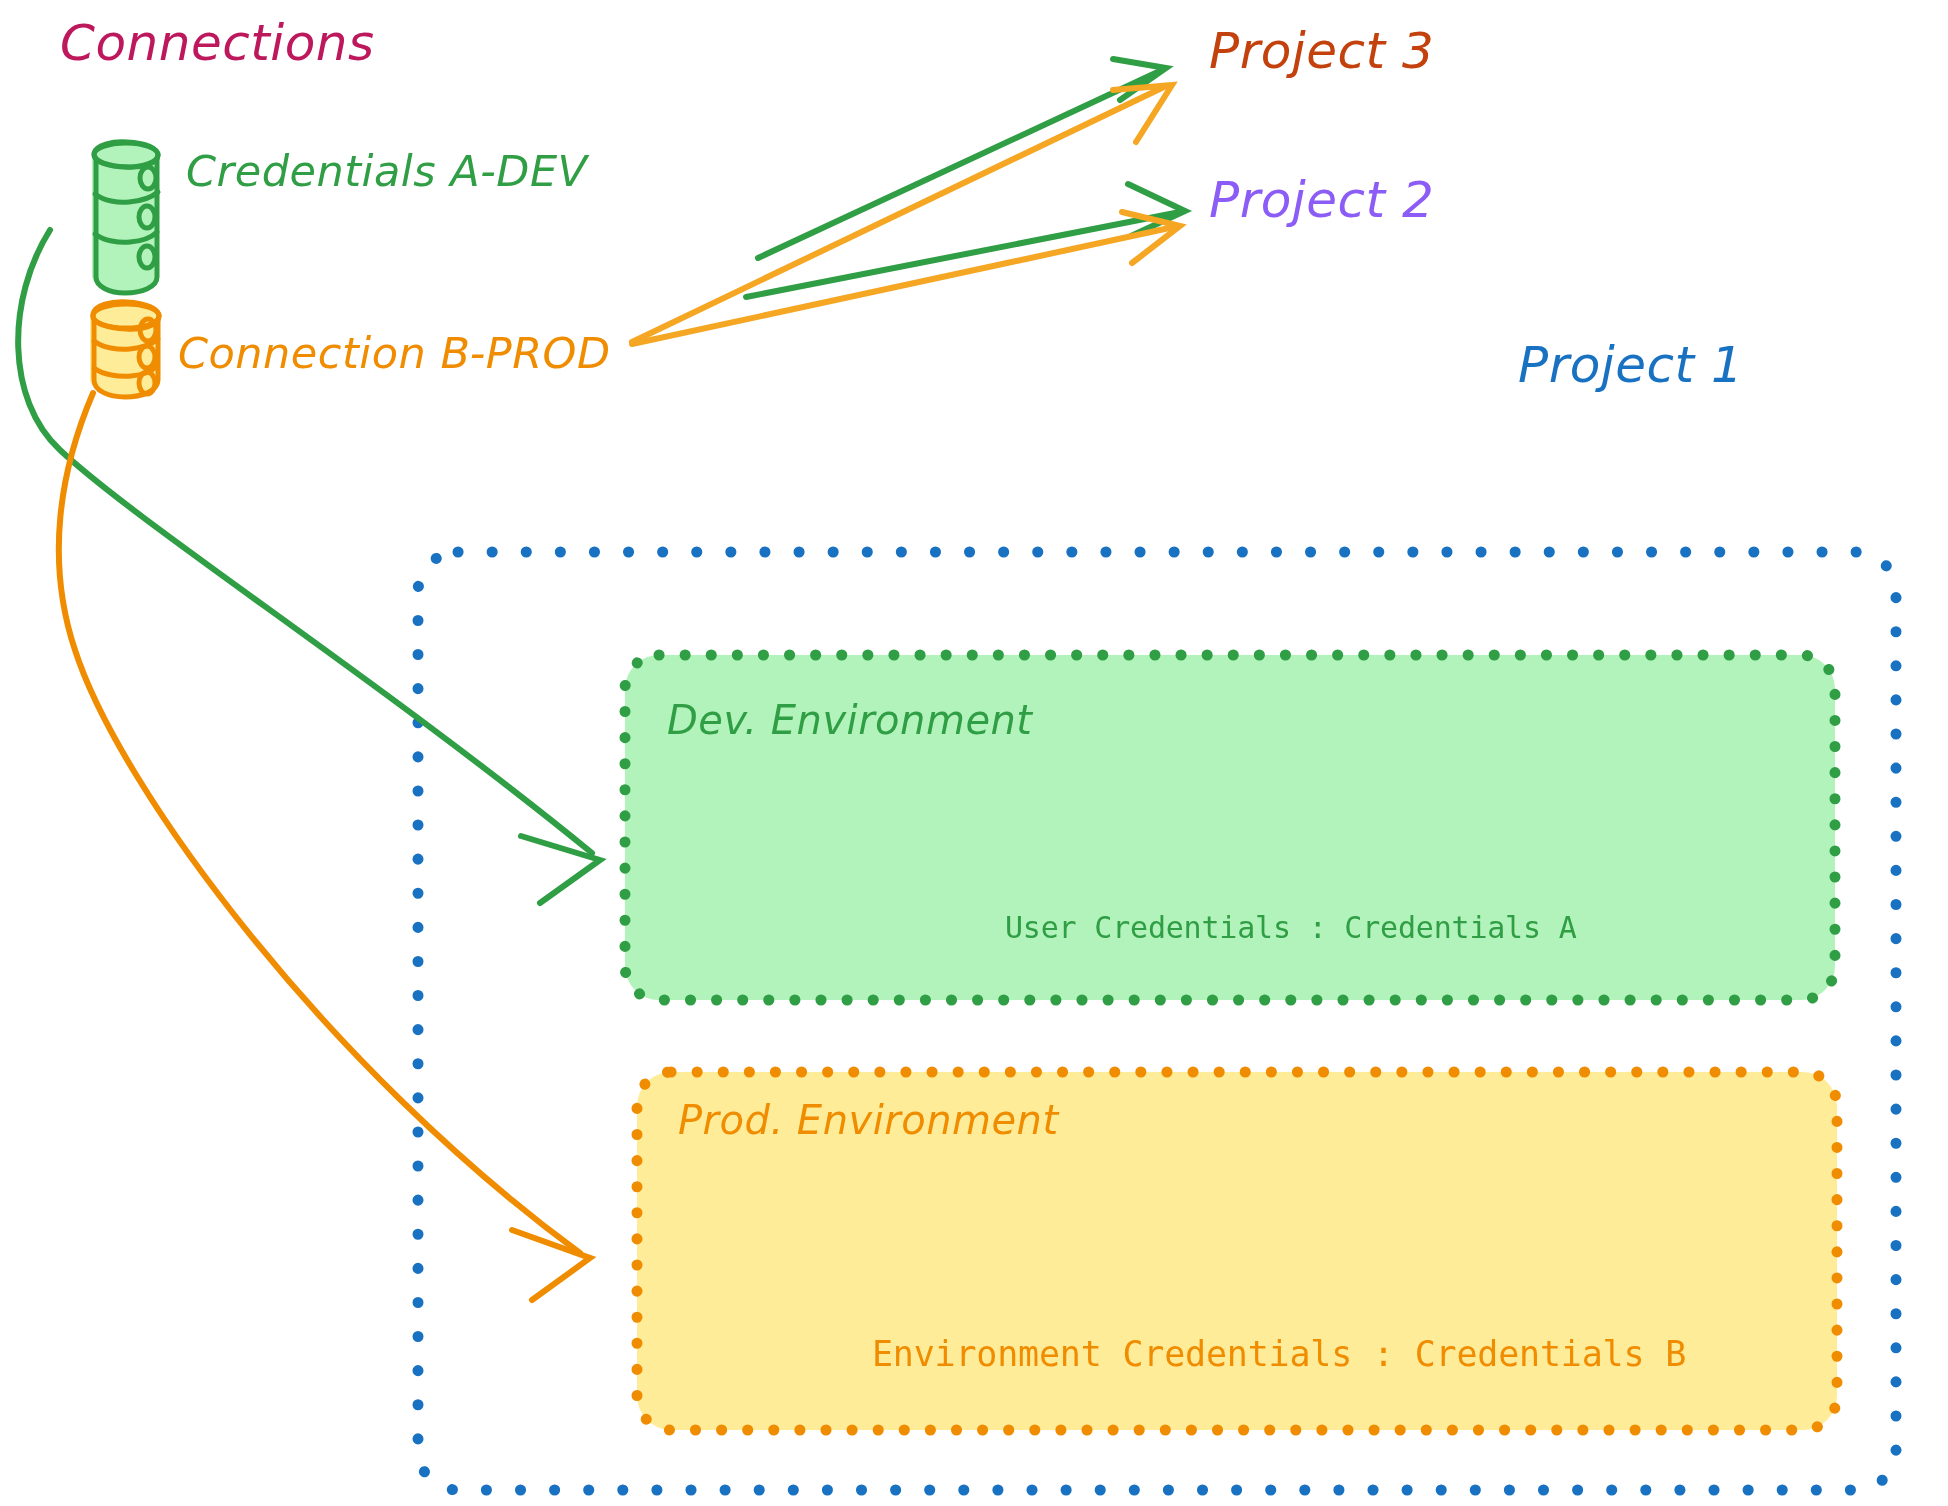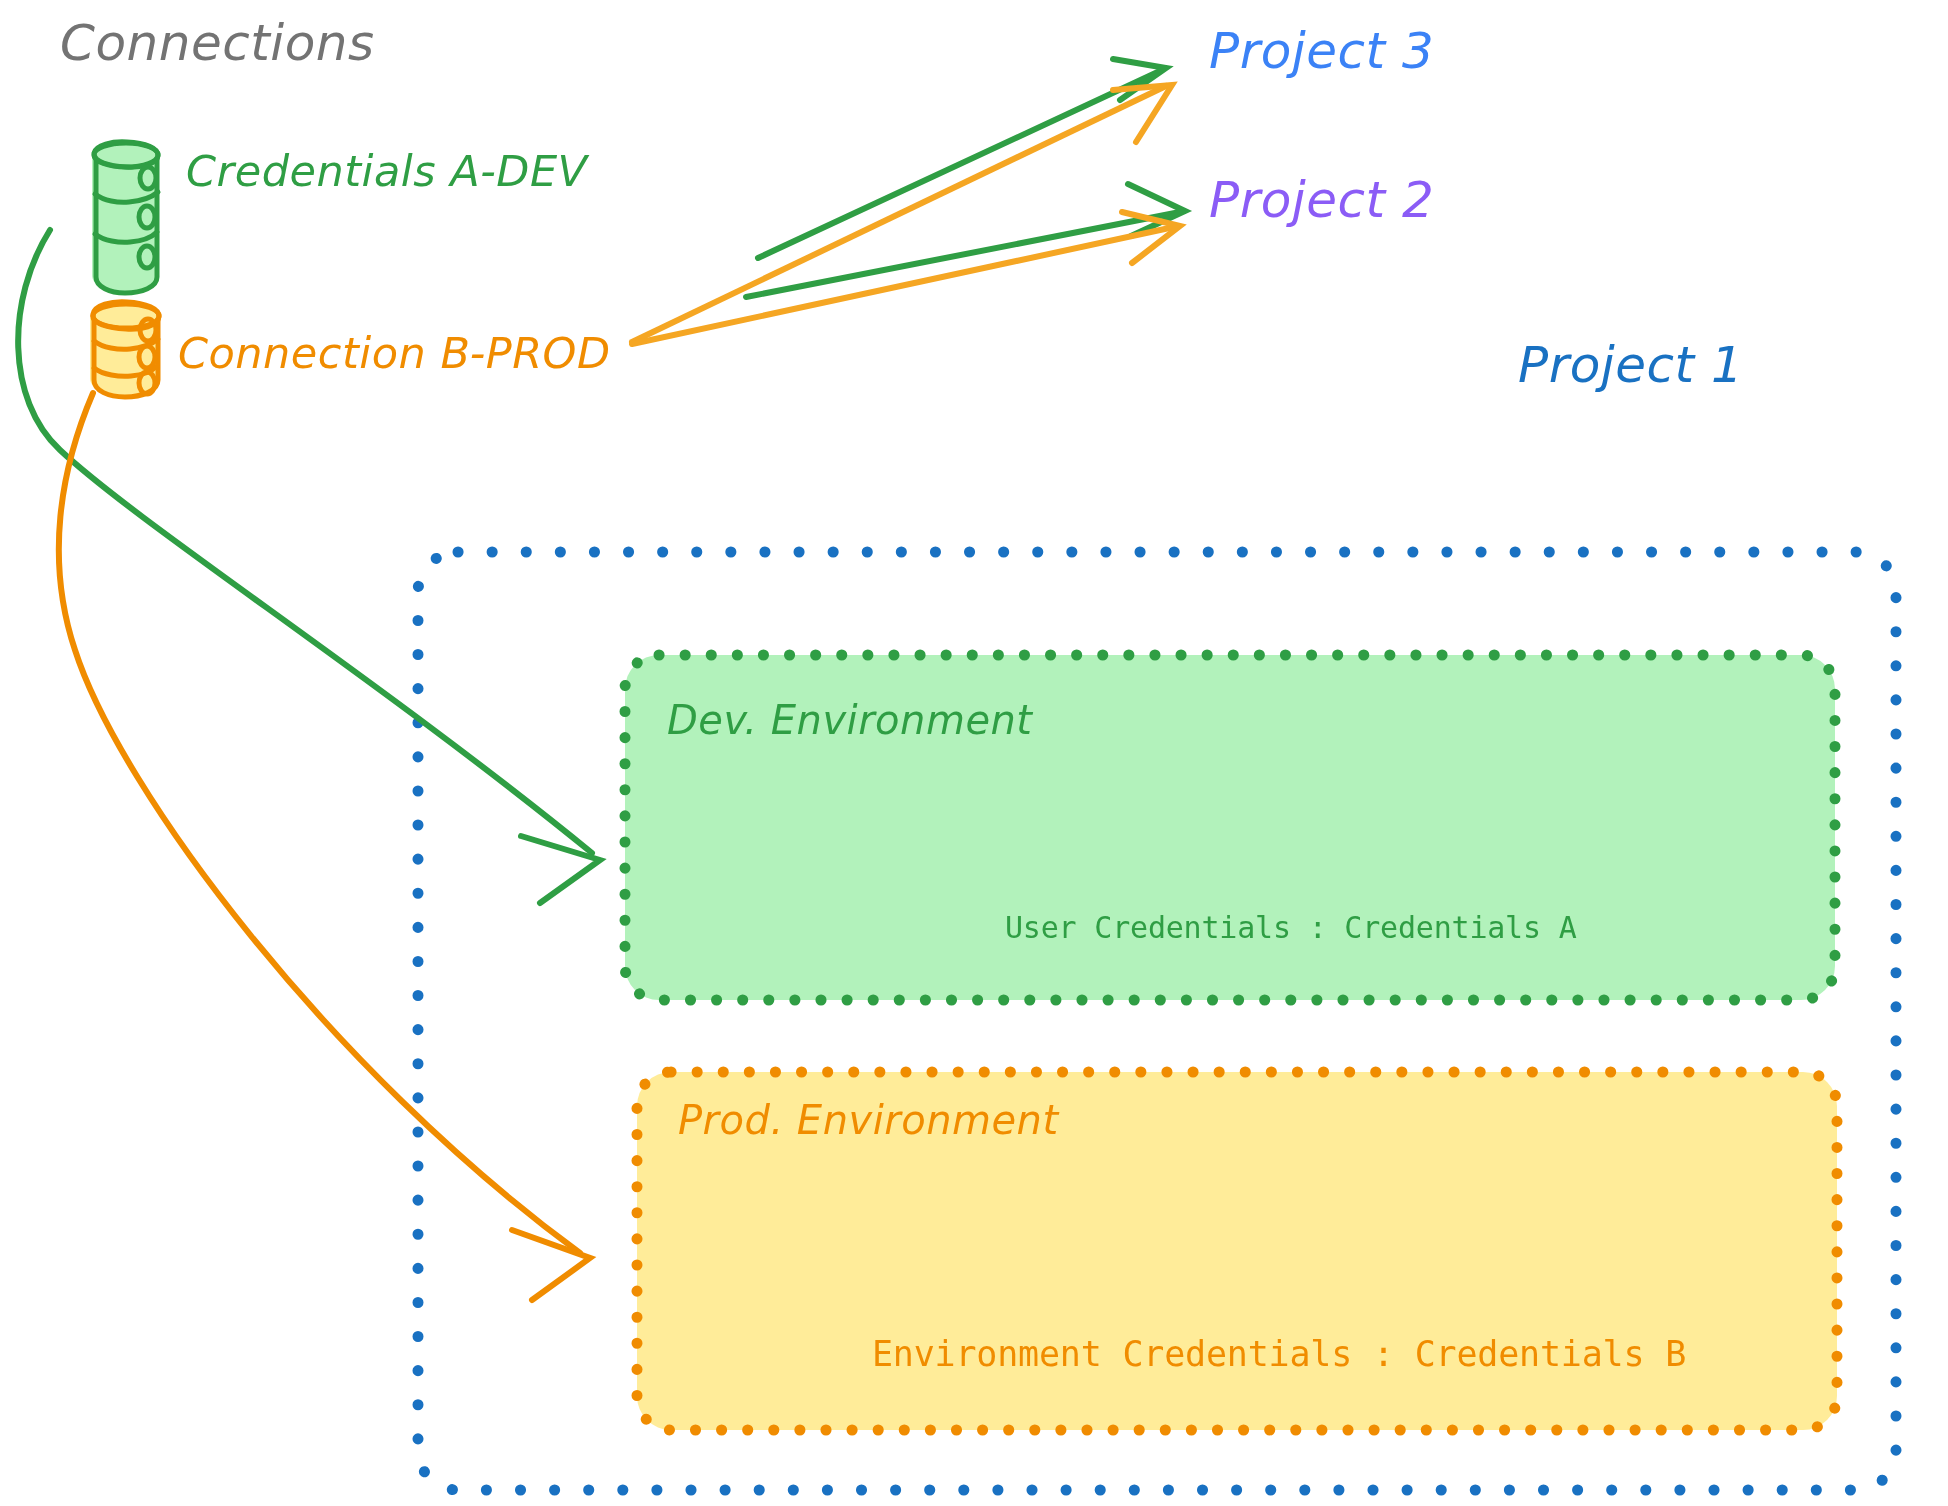--- a/index.html
+++ b/index.html
@@ -36,40 +36,40 @@
     letter-spacing: 0.5px;
   }
   .mono {
     font-family: "DejaVu Sans Mono", monospace;
     letter-spacing: -0.2px;
   }
   #title-connections {
     left: 60px;
     top: 18px;
     font-size: 50px;
-    color: #737373;
+    color: #be185d;
   }
   #label-conn-a {
     left: 186px;
     top: 150px;
     font-size: 43px;
     color: #2f9e44;
   }
   #label-conn-b {
     left: 178px;
     top: 312px;
     font-size: 43px;
     color: #f08c00;
     margin-top: 20px;
   }
   #label-project-3 {
     left: 1209px;
     top: 26px;
     font-size: 50px;
-    color: #3b82f6;
+    color: #c2410c;
   }
   #label-project-2 {
     left: 1209px;
     top: 175px;
     font-size: 50px;
     color: #8b5cf6;
   }
   #label-project-1 {
     left: 1518px;
     top: 340px;

